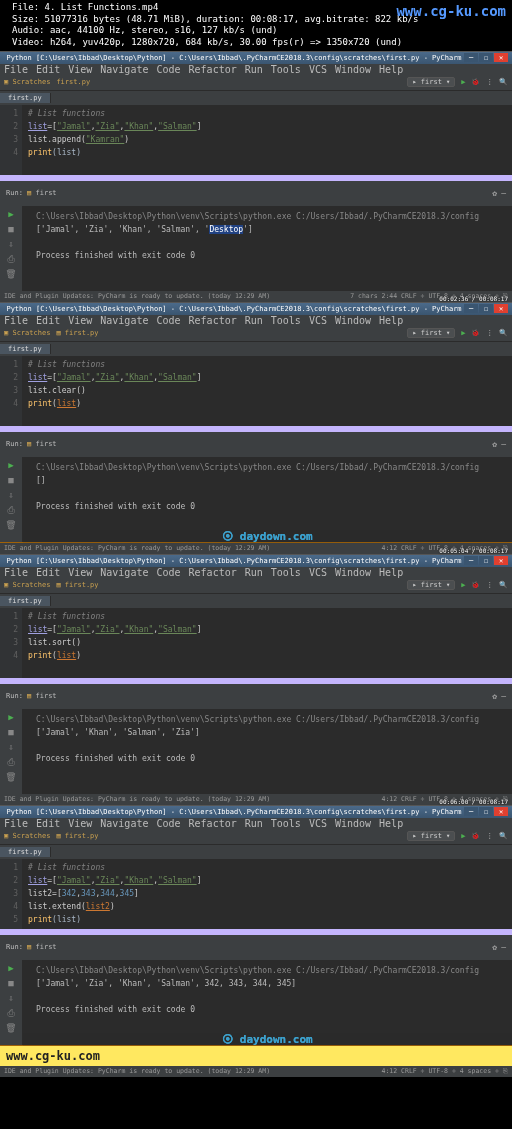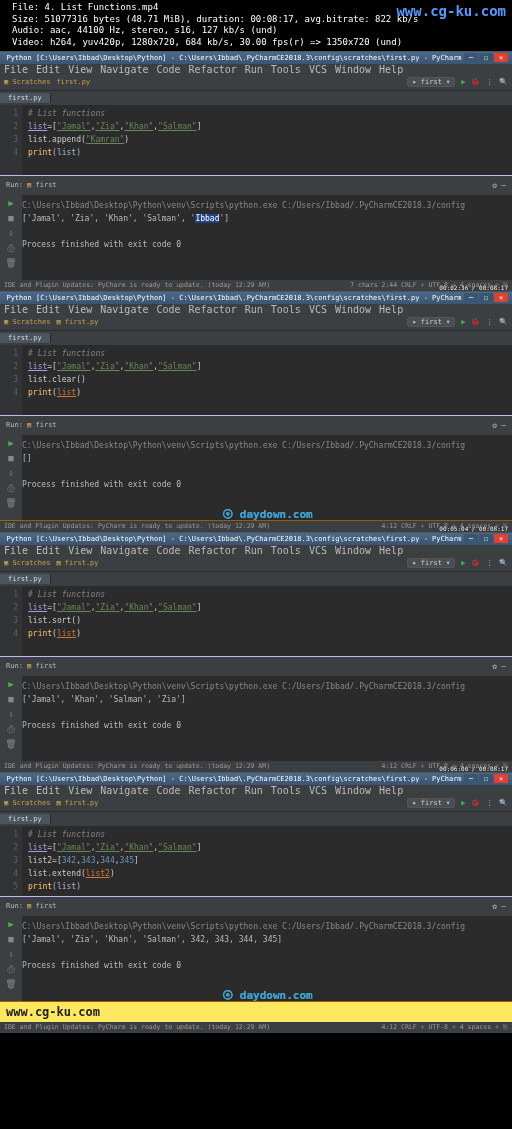--- a/index.html
+++ b/index.html
@@ -111,43 +111,43 @@
   .hl-sel { background: #214283; color: #fff; }
   .orange-u { color: #cc7832; text-decoration: underline; }
   .paren { color: #a9b7c6; }
   .run-header {
     background: #3c3f41;
     display: flex;
     align-items: center;
     padding: 1px 6px;
     font-size: 7px;
     color: #bbb;
-    height: 20px;
+    height: 31px;
     justify-content: space-between;
-    border-top: 1px solid #c4b5fd;
+    border-top: 6px solid #c4b5fd;
   }
   .run-panel {
     background: #2b2b2b;
     display: flex;
     min-height: 85px;
   }
   .run-gutter {
     background: #3c3f41;
     width: 22px;
     display: flex;
     flex-direction: column;
     align-items: center;
     padding: 4px 0;
     gap: 6px;
   }
   .run-gutter span { color: #888; font-size: 9px; line-height: 1; }
   .run-gutter .play { color: #4caf50; }
   .run-gutter .stop { color: #888; }
   .console {
-    padding: 4px 0;
+    padding: 4px 14px;
     font-size: 8px;
     line-height: 13px;
     flex: 1;
     color: #bbb;
   }
   .cmd-line { color: #888; }
   .statusbar {
     background: #3c3f41;
     color: #999;
     font-size: 6.5px;
@@ -260,21 +260,21 @@
   <div class="run-panel">
     <div class="run-gutter">
       <span class="play">▶</span>
       <span class="stop">■</span>
       <span>⇩</span>
       <span>⎙</span>
       <span>🗑</span>
     </div>
     <div class="console">
       <div class="cmd-line">C:\Users\Ibbad\Desktop\Python\venv\Scripts\python.exe C:/Users/Ibbad/.PyCharmCE2018.3/config</div>
-      <div><span>['Jamal', 'Zia', 'Khan', 'Salman', '</span><span class="hl-sel">Ibbad</span><span>']</span></div>
+      <div><span>['Jamal', 'Zia', 'Khan', 'Salman', '</span><span class="hl-sel">Desktop</span><span>']</span></div>
       <div>&nbsp;</div>
       <div>Process finished with exit code 0</div>
     </div>
   </div>
   <div class="statusbar">
     <span>IDE and Plugin Updates: PyCharm is ready to update. (today 12:29 AM)</span>
     <span>7 chars   2:44   CRLF ÷   UTF-8 ÷   4 spaces ÷   ⎘</span>
   </div>
 </div>
 <div class="video-time">

